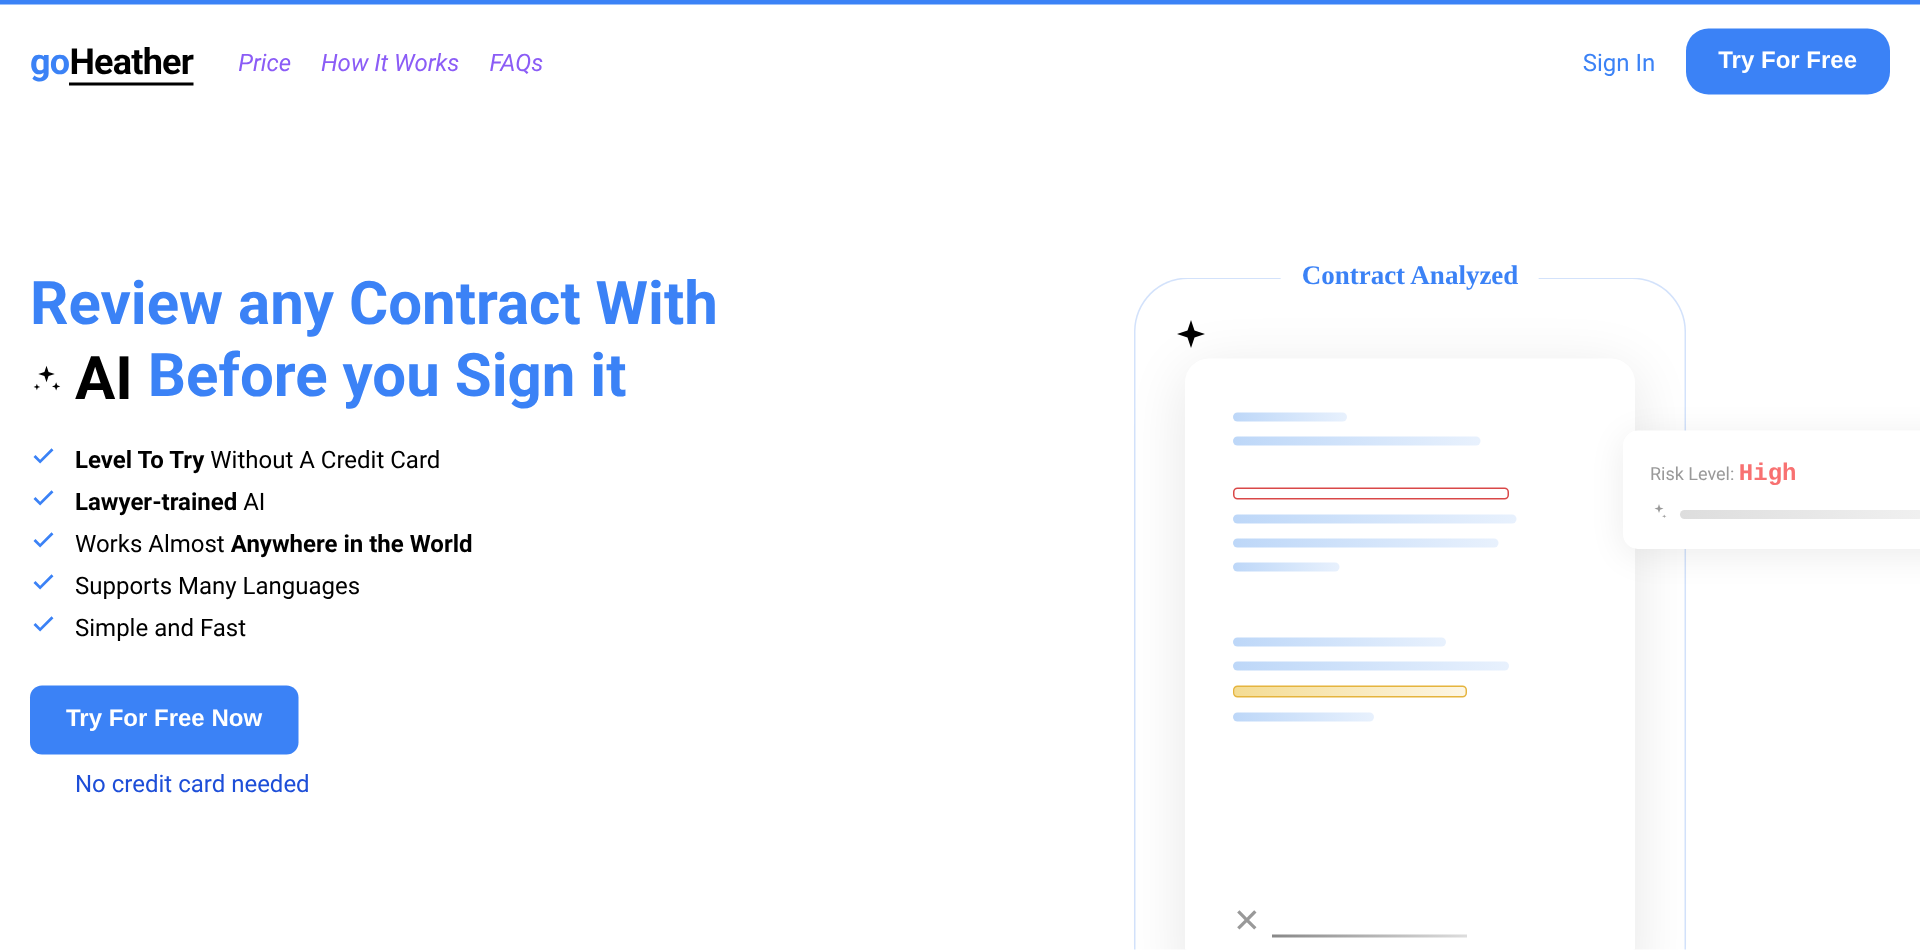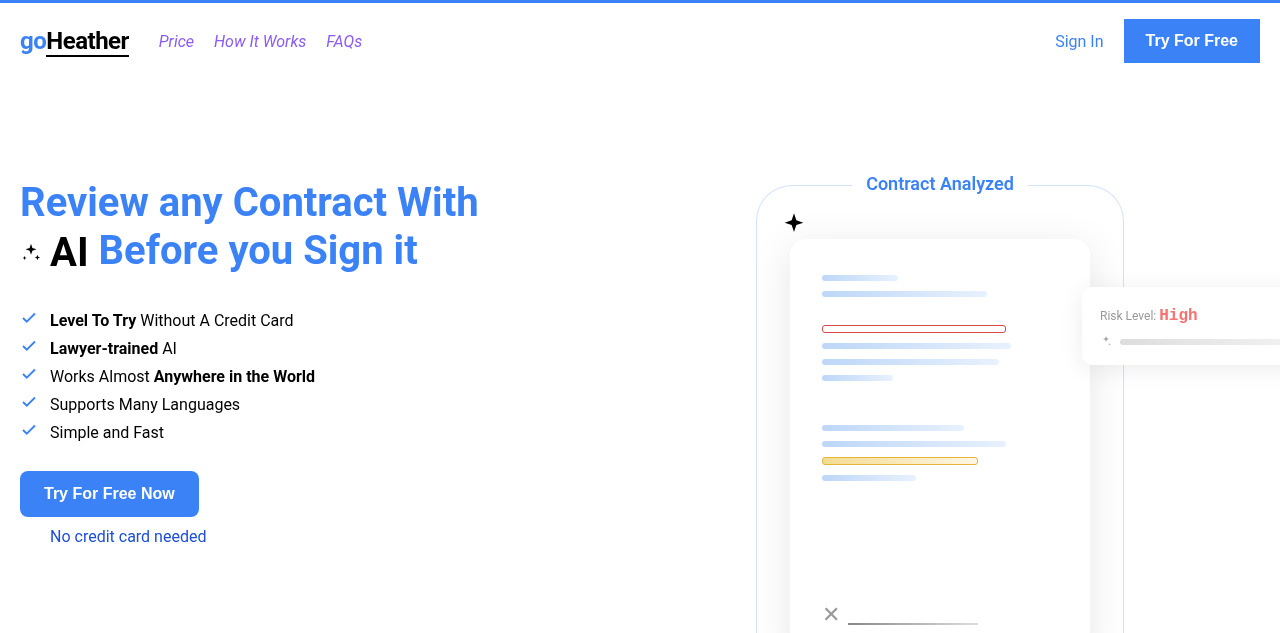--- a/index.html
+++ b/index.html
@@ -47,37 +47,37 @@
       color: #3b82f6;
       font-size: 16px;
       cursor: pointer;
       text-decoration: none;
     }
     .btn-primary {
       background: #3b82f6;
       color: #fff;
       border: none;
       padding: 13px 22px;
-      border-radius: 0;
+      border-radius: 15px;
       font-size: 16px;
       font-weight: 600;
       cursor: pointer;
     }
     .hero {
       display: flex;
       padding: 100px 20px 0 20px;
       gap: 40px;
     }
     .hero-left { flex: 1; max-width: 560px; }
     .hero-title {
       font-size: 40px;
       font-weight: 700;
       line-height: 1.2;
       color: #3b82f6;
-      margin-bottom: 32px;
+      margin-bottom: 18px;
     }
     .hero-title .ai-part { color: #000; display: inline-flex; align-items: center; gap: 8px; }
     .hero-subtitle {
       font-size: 18px;
       color: #333;
       line-height: 1.45;
       margin-bottom: 22px;
     }
     .underline { border-bottom: 2px solid #3b82f6; }
     .features { list-style: none; margin-bottom: 28px; }
@@ -121,20 +121,21 @@
       position: absolute;
       top: -6px;
       left: 50%;
       transform: translateX(-50%);
       background: #fff;
       padding: 0 14px;
       color: #3b82f6;
       font-size: 18px;
       font-weight: 600;
       z-index: 10;
+      font-family: Liberation Serif, serif;
     }
     .illustration-border {
       position: absolute;
       inset: 6px;
       border: 1px solid #d3e2fb;
       border-radius: 36px;
       border-bottom: none;
     }
     .document-card {
       position: absolute;

